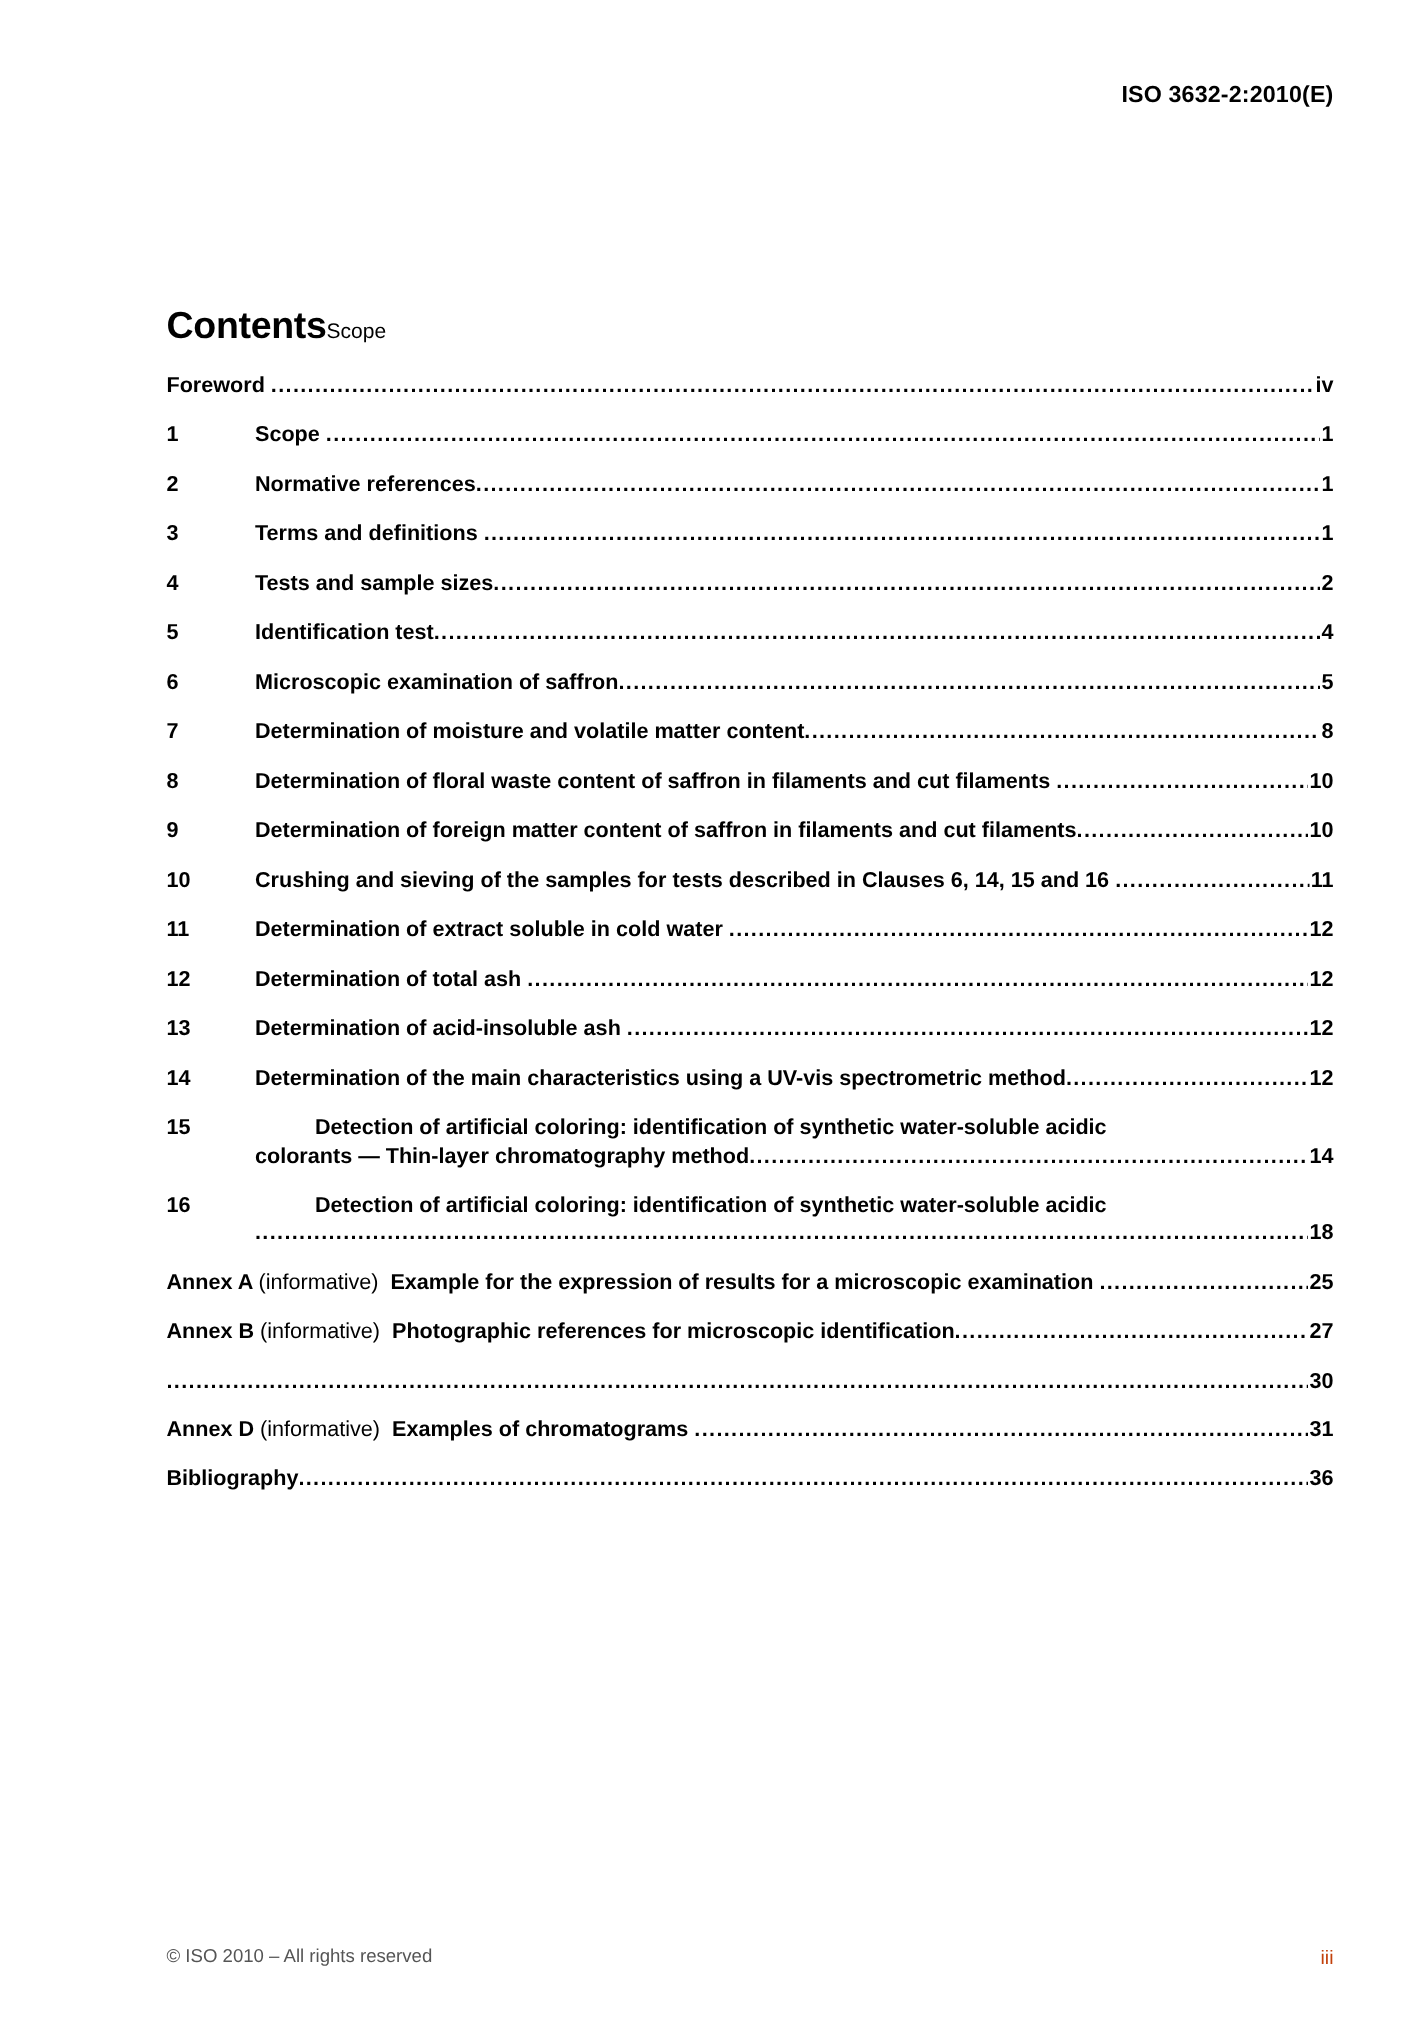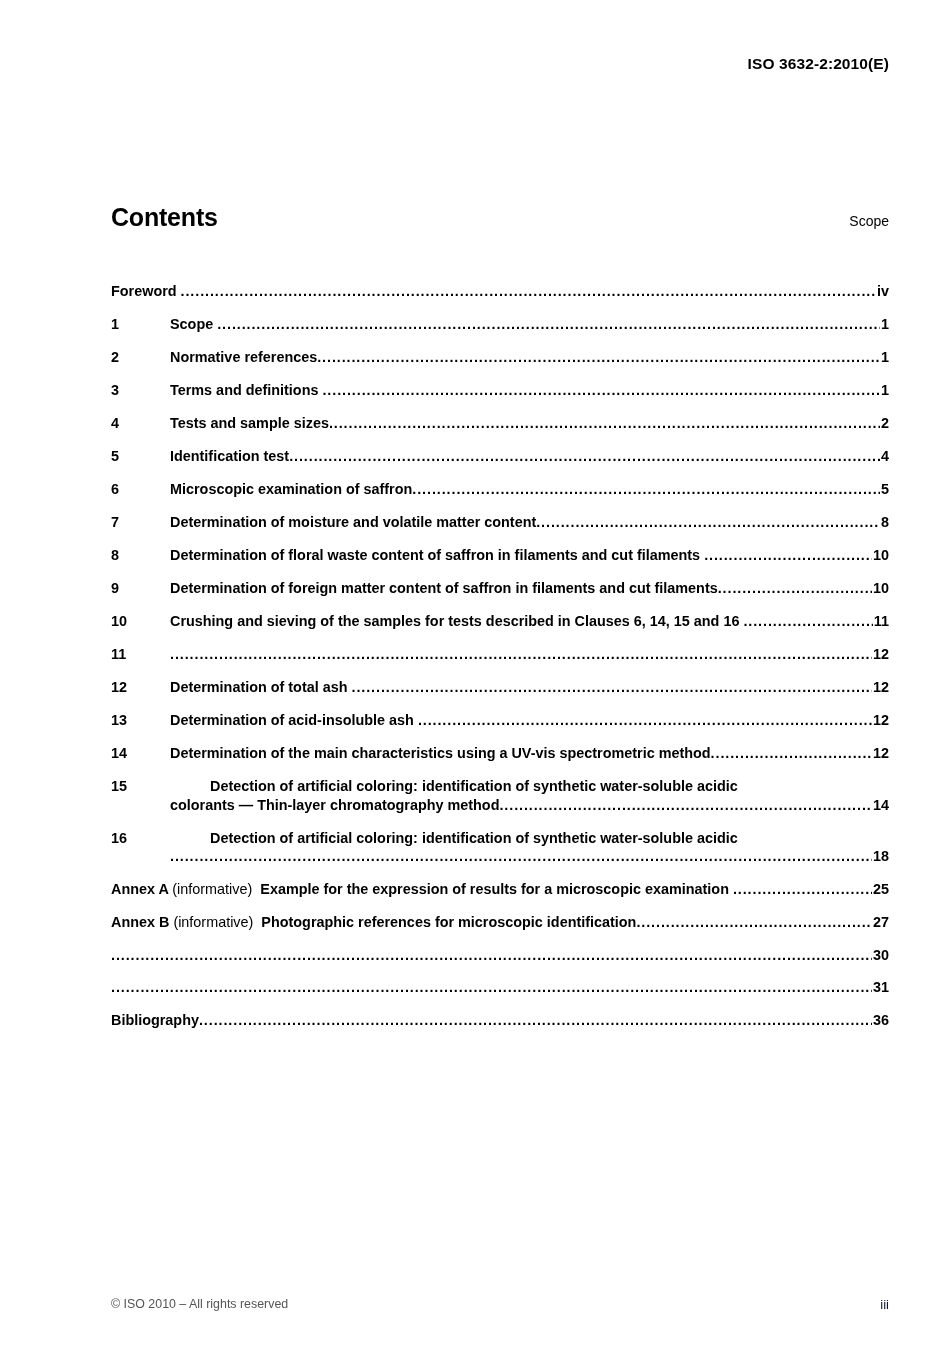--- a/index.html
+++ b/index.html
@@ -31,36 +31,36 @@
   }
 
   
   .contents-head {
     position: absolute;
     top: 203px;
     left: 111px;
     right: 61px;
     display: flex;
     align-items: baseline;
-    justify-content: space-between;
+    justify-content: flex-start;
   }
   .contents-title {
     font-size: 25px;
     font-weight: bold;
     letter-spacing: -0.2px;
   }
   .page-label {
     font-size: 14px;
     font-weight: normal;
   }
 
   
   .toc {
     position: absolute;
-    top: 282px;
+    top: 248px;
     left: 111px;
     width: 778px;
   }
   .toc-row {
     display: flex;
     align-items: flex-start;
     font-size: 14.4px;
     font-weight: bold;
     margin-bottom: 14.6px;
     line-height: 1.28;
@@ -124,21 +124,21 @@
     left: 111px;
     right: 61px;
     display: flex;
     align-items: flex-start;
     justify-content: space-between;
     font-size: 12.4px;
     color: #555;
   }
   .footer-right {
     font-size: 13px;
-    color: #0f172a;
+    color: #c2410c;
     font-weight: normal;
   }
 </style>
 </head>
 <body>
 
 <div class="page">
 
   <div class="doc-header">ISO 3632-2:2010(E)</div>
 
@@ -254,20 +254,21 @@
             <span class="toc-text gap-before">Crushing and sieving of the samples for tests described in Clauses 6, 14, 15 and 16</span>
             <span class="leader"></span>
             <span class="toc-page">11</span>
           </div>
         </div>
       </div>
       <div class="toc-row">
         <div class="toc-num">11</div>
         <div class="toc-body">
           <div class="toc-line">
+            <span class="toc-text gap-before">Determination of extract soluble in cold water</span>
             <span class="leader"></span>
             <span class="toc-page">12</span>
           </div>
         </div>
       </div>
       <div class="toc-row">
         <div class="toc-num">12</div>
         <div class="toc-body">
           <div class="toc-line">
             <span class="toc-text gap-before">Determination of total ash</span>
@@ -339,20 +340,21 @@
         <div class="toc-body">
           <div class="toc-line">
             <span class="leader"></span>
             <span class="toc-page">30</span>
           </div>
         </div>
       </div>
       <div class="toc-row annex">
         <div class="toc-body">
           <div class="toc-line">
+            <span class="toc-text gap-before"><span>Annex D</span> <span class="light">(informative)</span>&nbsp;&nbsp;<span>Examples of chromatograms</span></span>
             <span class="leader"></span>
             <span class="toc-page">31</span>
           </div>
         </div>
       </div>
       <div class="toc-row">
         <div class="toc-body">
           <div class="toc-line">
             <span class="toc-text">Bibliography</span>
             <span class="leader"></span>

